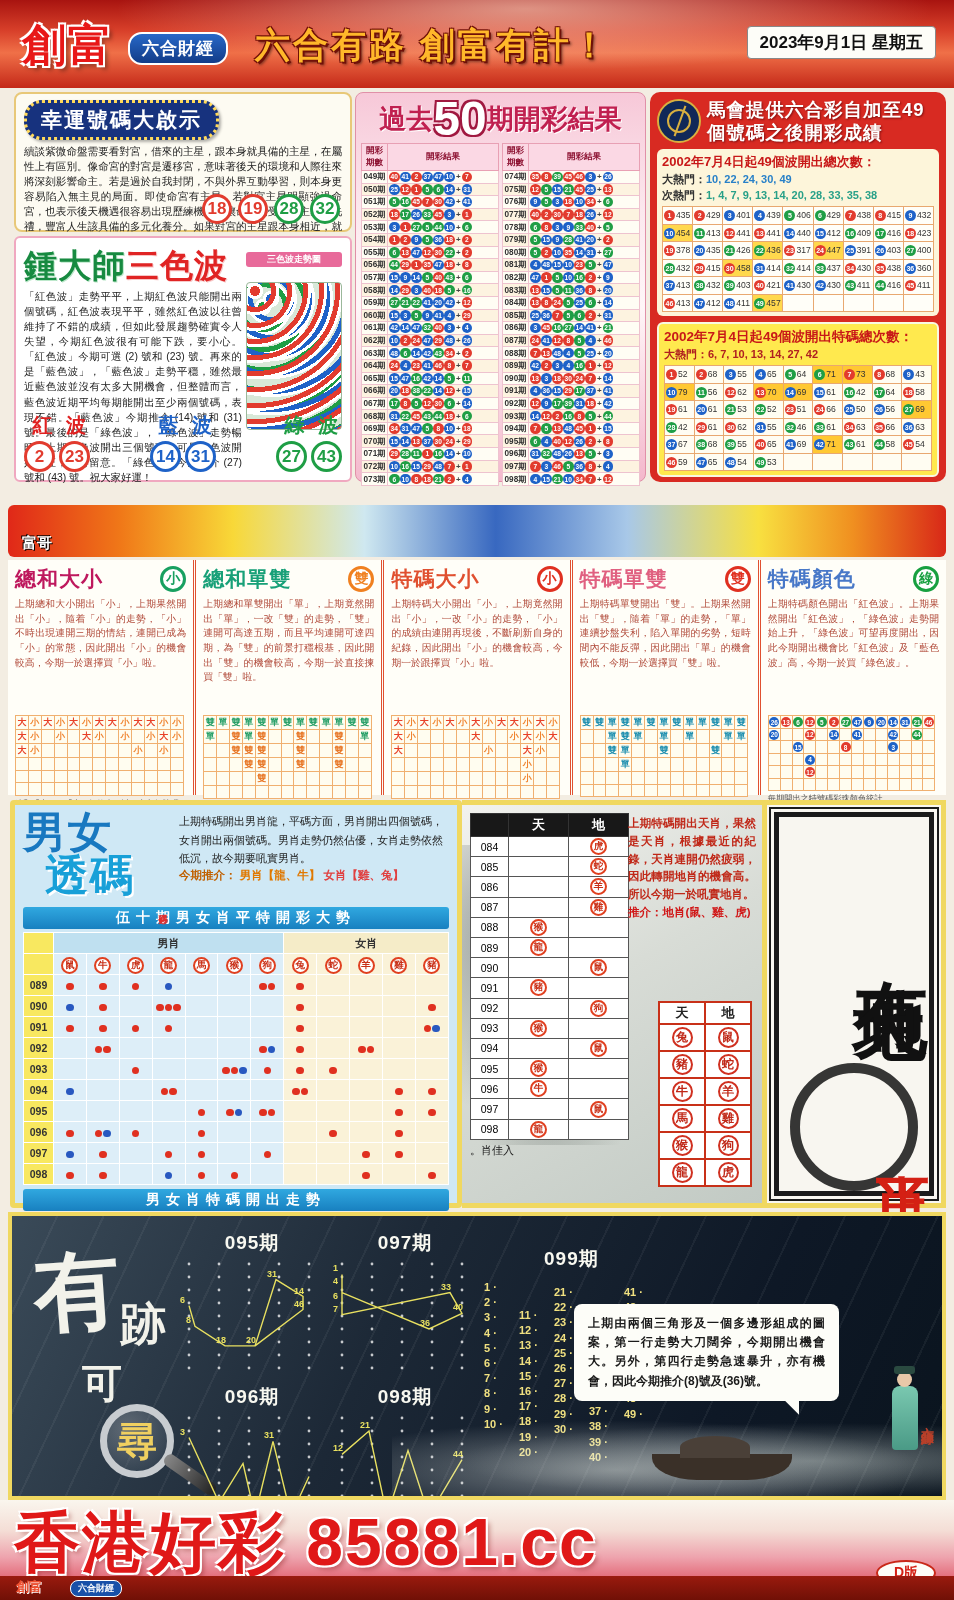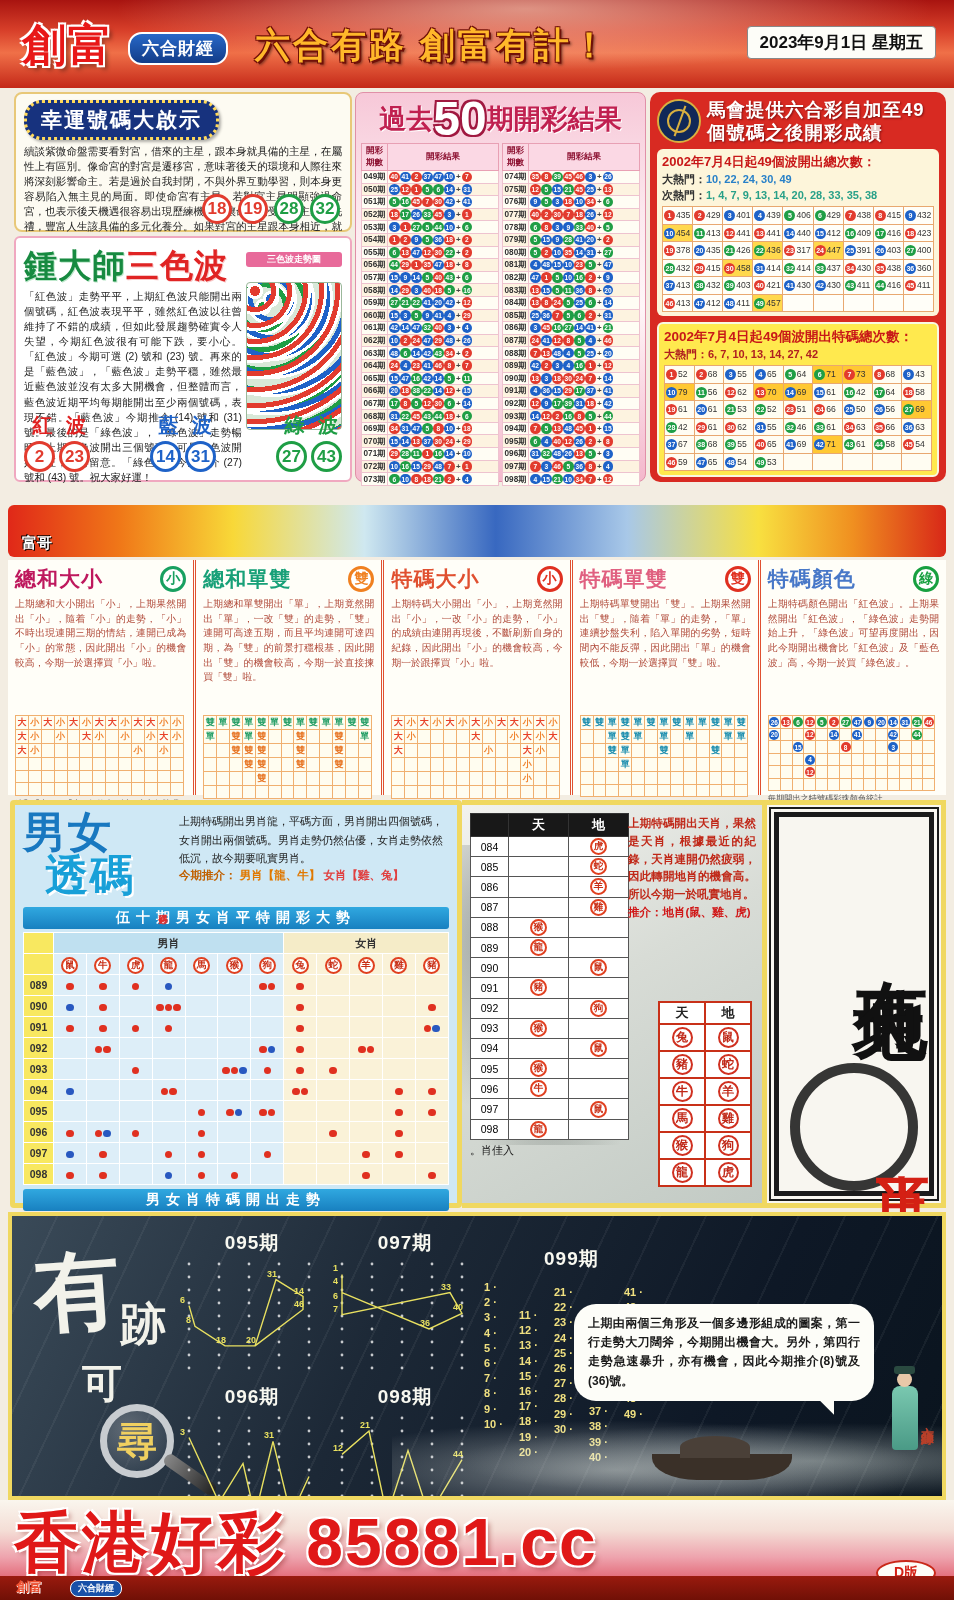--- a/index.html
+++ b/index.html
@@ -133,21 +133,21 @@
 .zx-red{position:absolute;left:0;right:0;top:268px;text-align:center;writing-mode:vertical-rl;margin:0 auto;height:120px;font-size:58px;font-weight:900;color:#d42014;font-family:"Liberation Serif","DejaVu Serif",serif;letter-spacing:-4px;}
 
 #tracks{left:8px;top:1212px;width:938px;height:288px;border:4px solid #f0d860;background:linear-gradient(115deg,#3a4a58 0%,#1c2836 40%,#0e1826 75%,#0a141e 100%);overflow:hidden;}
 #tracks:before{content:"";position:absolute;left:0;top:0;right:0;bottom:0;background:repeating-linear-gradient(115deg,transparent 0 40px,rgba(255,255,255,.05) 40px 42px);}
 .cal1{left:22px;top:18px;font-size:86px;color:#f2f2ea;font-weight:900;font-family:"Liberation Serif","DejaVu Serif",serif;transform:rotate(-4deg);}
 .cal2{left:108px;top:78px;font-size:46px;color:#f2f2ea;font-weight:900;font-family:"Liberation Serif","DejaVu Serif",serif;}
 .cal3{left:70px;top:140px;font-size:40px;color:#f2f2ea;font-weight:900;font-family:"Liberation Serif","DejaVu Serif",serif;}
 .mag{left:88px;top:188px;width:74px;height:74px;border-radius:50%;border:7px solid #c8ccd0;background:radial-gradient(circle at 35% 30%,rgba(255,255,255,.25),rgba(40,60,80,.3));display:flex;align-items:center;justify-content:center;font-size:40px;font-weight:900;color:#f0d060;font-family:"Liberation Serif","DejaVu Serif",serif;}
 .mag-handle{left:148px;top:252px;width:60px;height:13px;background:linear-gradient(90deg,#888,#222);transform:rotate(35deg);border-radius:6px;}
 .chart-label{color:#f8f8f0;font-size:19px;font-weight:900;letter-spacing:1px;}
-.bubble{left:562px;top:88px;width:300px;background:#fdfdf8;border-radius:22px;padding:10px 14px;font-size:12px;font-weight:bold;color:#1a1a1a;line-height:1.6;text-align:justify;}
+.bubble{left:562px;top:88px;width:265px;background:#fdfdf8;border-radius:8px;padding:10px 14px;font-size:12px;font-weight:bold;color:#1a1a1a;line-height:1.6;text-align:justify;}
 .bubble:after{content:"";position:absolute;right:40px;bottom:-14px;width:26px;height:26px;background:#fdfdf8;clip-path:polygon(0 0,100% 0,100% 100%);}
 .g99{color:#f0e080;font-size:11px;font-weight:bold;line-height:15.2px;white-space:pre;}
 .sig{right:6px;top:200px;writing-mode:vertical-rl;font-size:13px;font-weight:900;color:#b8402a;letter-spacing:2px;font-family:"Liberation Serif","DejaVu Serif",serif;}
 .mist{left:380px;top:200px;width:560px;height:90px;background:radial-gradient(ellipse at 40% 60%,rgba(230,235,230,.5),transparent 65%),radial-gradient(ellipse at 75% 50%,rgba(210,220,215,.45),transparent 60%);}
 .boat{left:640px;top:238px;width:140px;height:26px;background:#3a3028;border-radius:0 0 45px 45px/0 0 22px 22px;}
 .boat:before{content:"";position:absolute;left:28px;top:-18px;width:70px;height:22px;background:#4a4038;border-radius:50% 50% 0 0;}
 .scholar{left:880px;top:170px;width:26px;height:64px;background:linear-gradient(180deg,#7ac8b0,#4a9a86);border-radius:8px 8px 4px 4px;}
 .scholar:before{content:"";position:absolute;left:5px;top:-14px;width:15px;height:15px;border-radius:50%;background:#e8c8a8;}
 .scholar:after{content:"";position:absolute;left:2px;top:-20px;width:21px;height:8px;background:#2a4a40;border-radius:3px;}
 

